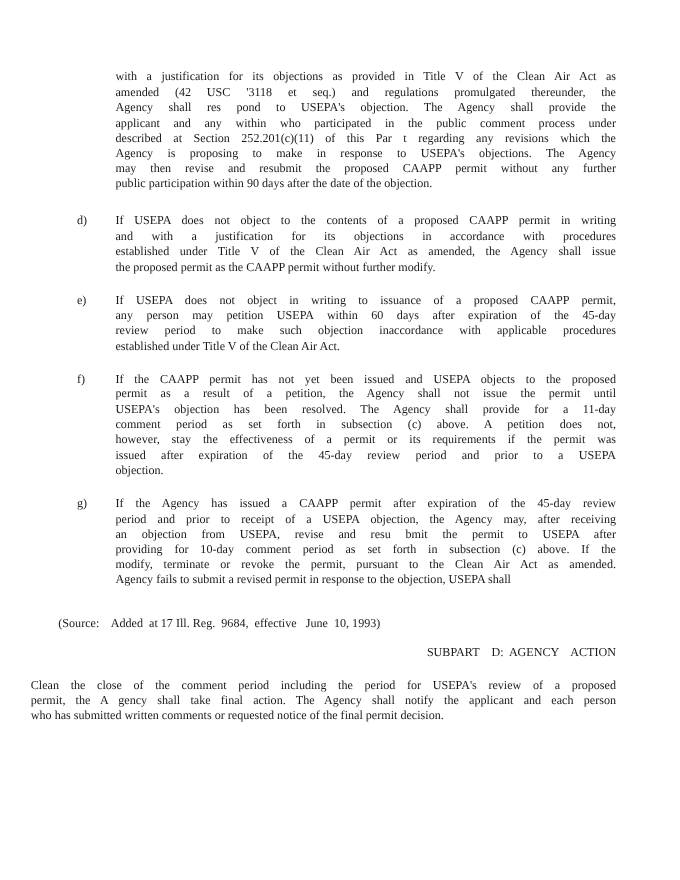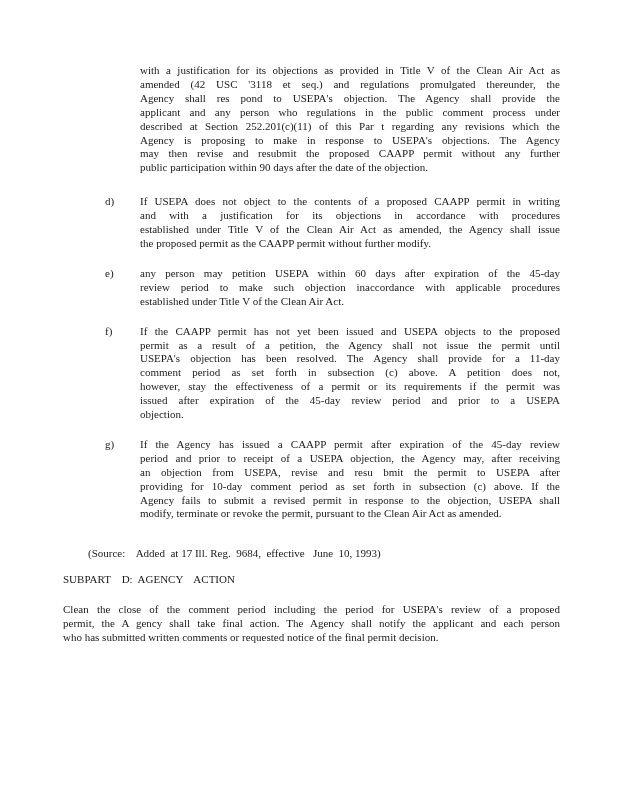--- a/index.html
+++ b/index.html
@@ -1,70 +1,71 @@
 <!DOCTYPE html>
 <html><head>
 <meta charset="utf-8">
 <style>
   html, body { margin: 0; padding: 0; background: #ffffff; }
   body { width: 618px; height: 800px; overflow: hidden; }
   .page {
     box-sizing: border-box;
     width: 618px; height: 800px;
-    padding: 64px 58px 0 63px;
+    padding: 64px 58px 0 28px;
     font-family: "Liberation Serif", "DejaVu Serif", serif;
     font-size: 11px;
     line-height: 13.9px;
     color: #1a1a1a;
     background: #ffffff;
   }
   
   .cont { margin-left: 77px; }
   
   .item { display: flex; margin-top: 16px; }
   .item.first-gap { margin-top: 20px; }
   .item .label { flex: none; width: 35px; margin-left: 42px; }
   .item .body { flex: 1; min-width: 0; }
   
   .tl { white-space: nowrap; text-align: justify; text-align-last: justify; }
   .tl:last-child { text-align-last: left; }
   .source  { margin-top: 26px; margin-left: 25px; white-space: pre; }
-  .subpart { margin-top: 12px; text-align: left; white-space: pre; }
+  .subpart { margin-top: 12px; text-align: right; white-space: pre; }
   .section { margin-top: 13px; white-space: pre; }
   .closing { margin-top: 16px; }
 </style>
 </head>
 <body>
 
 <div class="page">
 
   <div class="para cont">
       <div class="tl">with a justification for its objections as provided in Title V of the Clean Air Act as</div>
       <div class="tl">amended (42 USC '3118 et seq.) and regulations promulgated thereunder, the</div>
       <div class="tl">Agency shall res pond to USEPA's objection. The Agency shall provide the</div>
-      <div class="tl">applicant and any person who regulations in the public comment process under</div>
+      <div class="tl">applicant and any within who participated in the public comment process under</div>
       <div class="tl">described at Section 252.201(c)(11) of this Par t regarding any revisions which the</div>
       <div class="tl">Agency is proposing to make in response to USEPA's objections. The Agency</div>
       <div class="tl">may then revise and resubmit the proposed CAAPP permit without any further</div>
       <div class="tl">public participation within 90 days after the date of the objection.</div>
     </div>
 
   <div class="item first-gap">
     <div class="label">d)</div>
     <div class="body">
         <div class="tl">If USEPA does not object to the contents of a proposed CAAPP permit in writing</div>
         <div class="tl">and with a justification for its objections in accordance with procedures</div>
         <div class="tl">established under Title V of the Clean Air Act as amended, the Agency shall issue</div>
         <div class="tl">the proposed permit as the CAAPP permit without further modify.</div>
       </div>
   </div>
 
   <div class="item">
     <div class="label">e)</div>
     <div class="body">
+        <div class="tl">If USEPA does not object in writing to issuance of a proposed CAAPP permit,</div>
         <div class="tl">any person may petition USEPA within 60 days after expiration of the 45-day</div>
         <div class="tl">review period to make such objection inaccordance with applicable procedures</div>
         <div class="tl">established under Title V of the Clean Air Act.</div>
       </div>
   </div>
 
   <div class="item">
     <div class="label">f)</div>
     <div class="body">
         <div class="tl">If the CAAPP permit has not yet been issued and USEPA objects to the proposed</div>
@@ -77,22 +78,22 @@
       </div>
   </div>
 
   <div class="item">
     <div class="label">g)</div>
     <div class="body">
         <div class="tl">If the Agency has issued a CAAPP permit after expiration of the 45-day review</div>
         <div class="tl">period and prior to receipt of a USEPA objection, the Agency may, after receiving</div>
         <div class="tl">an objection from USEPA, revise and resu bmit the permit to USEPA after</div>
         <div class="tl">providing for 10-day comment period as set forth in subsection (c) above. If the</div>
+        <div class="tl">modify, terminate or revoke the permit, pursuant to the Clean Air Act as amended.</div>
         <div class="tl">Agency fails to submit a revised permit in response to the objection, USEPA shall</div>
-        <div class="tl">modify, terminate or revoke the permit, pursuant to the Clean Air Act as amended.</div>
       </div>
   </div>
 
   <div class="source">(Source:    Added  at 17 Ill. Reg.  9684,  effective   June  10, 1993)</div>
 
   <div class="subpart">SUBPART    D:  AGENCY    ACTION</div>
 
 
   <div class="para closing">
       <div class="tl">Clean the close of the comment period including the period for USEPA's review of a proposed</div>

